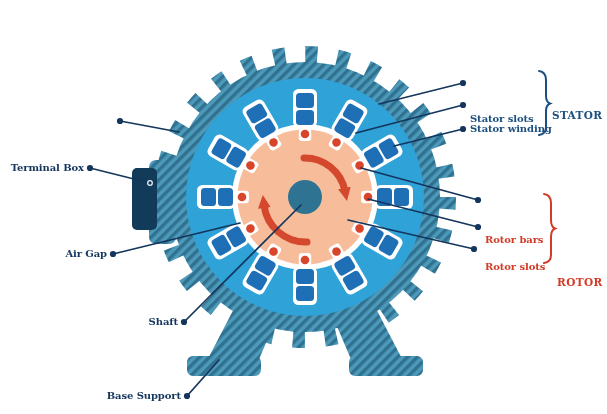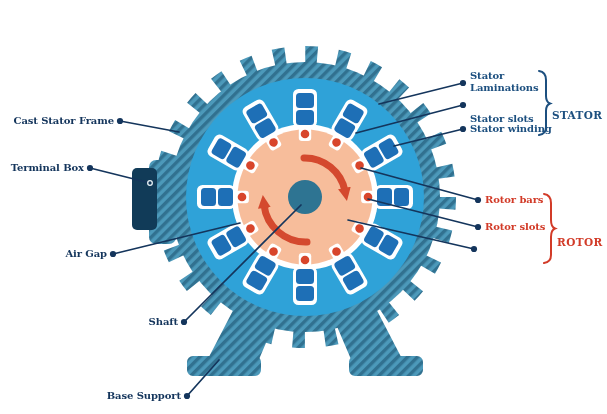--- a/index.html
+++ b/index.html
@@ -8,21 +8,21 @@
     font-family:"DejaVu Serif","Liberation Serif",serif;
   }
   #motor-svg{position:absolute;left:0;top:0;}
   .lbl{
     position:absolute;font-weight:700;font-size:10px;line-height:12px;
     letter-spacing:-0.1px;color:#14355c;transform:translateY(-50%);
     white-space:nowrap;
   }
   .lbl.right-align{text-align:right;}
   .lbl.blue{color:#1c4f7f;}
-  .lbl.red{color:#d23b28;}
+  .lbl.red{color:#d23b28;margin-top:40px;}
   .lbl.wrap{white-space:normal;width:74px;}
   .lbl.group{font-size:10.5px;letter-spacing:0.4px;}
 </style>
 </head>
 <body>
 
 <div id="stage">
 
   <svg id="motor-svg" width="607" height="414" viewBox="0 0 607 414">
     <defs>
@@ -130,31 +130,29 @@
       <circle cx="478" cy="200" r="3.1"></circle>
       <circle cx="478" cy="227" r="3.1"></circle>
       <circle cx="474" cy="249" r="3.1"></circle>
       <circle cx="150" cy="183" r="2.3" fill="none" stroke="#e8f1f6" stroke-width="1.3"></circle>
     </g>
 
     <path d="M 539,71 Q 546,72 546,80 L 546,96 Q 546,102 550,103.5 Q 546,105 546,111 L 546,127 Q 546,134 539,135" fill="none" stroke="#1c4f7f" stroke-width="2" stroke-linecap="round"></path>
     <path d="M 544,194 Q 551,195 551,203 L 551,220 Q 551,227 555,228.5 Q 551,230 551,237 L 551,255 Q 551,262 544,263" fill="none" stroke="#d23b28" stroke-width="2" stroke-linecap="round"></path>
   </svg>
 
-  <div class="lbl right-align" style="right:493px;top:121px;">Cast Stator Frame</div>
 
   <div class="lbl right-align" style="right:523px;top:168px;">Terminal Box</div>
 
   <div class="lbl right-align" style="right:500px;top:254px;">Air Gap</div>
 
   <div class="lbl right-align" style="right:429px;top:322px;">Shaft</div>
 
   <div class="lbl right-align" style="right:426px;top:396px;">Base Support</div>
 
-  <div class="lbl blue wrap" style="left:470px;top:82px;">Stator Laminations</div>
 
   <div class="lbl blue" style="left:470px;top:119px;text-align:center;">Stator slots</div>
 
   <div class="lbl blue" style="left:470px;top:129px;">Stator winding</div>
 
   <div class="lbl blue group" style="left:552px;top:103px;margin-top:12px;">STATOR</div>
 
   <div class="lbl red" style="left:485px;top:200px;">Rotor bars</div>
 
   <div class="lbl red" style="left:485px;top:227px;">Rotor slots</div>

